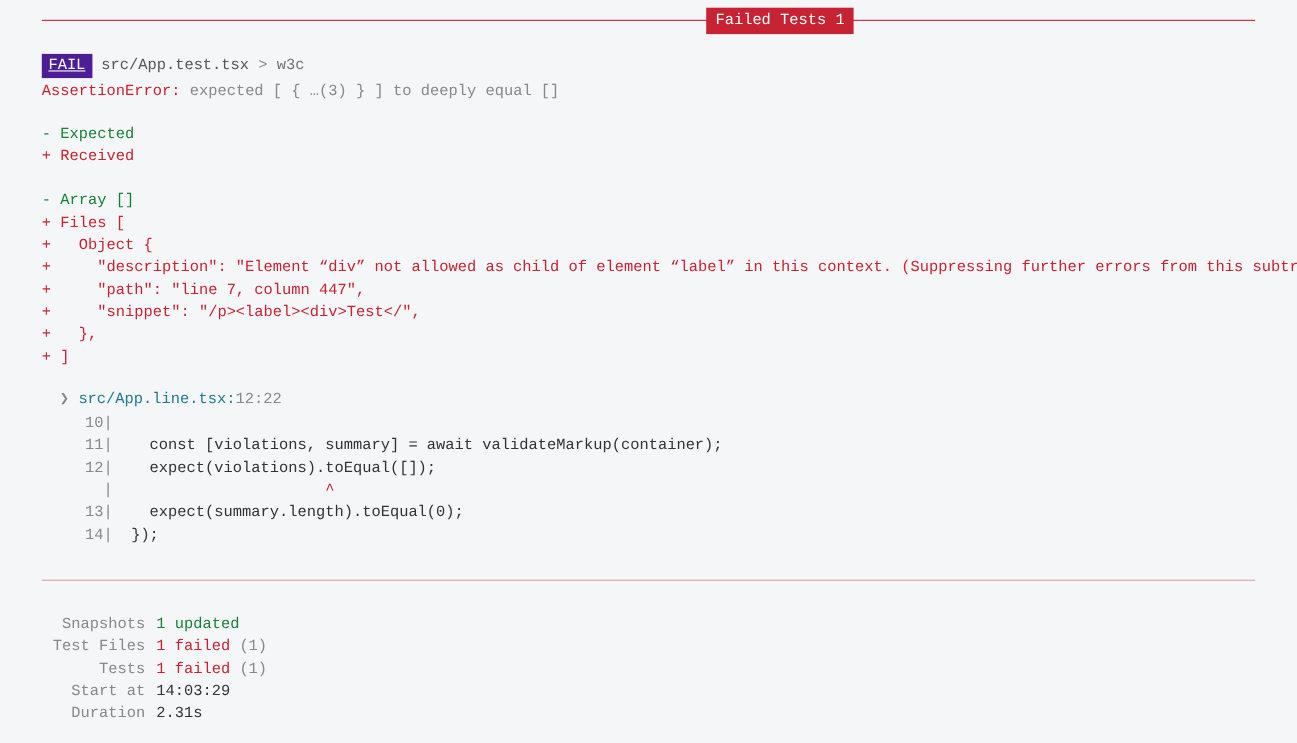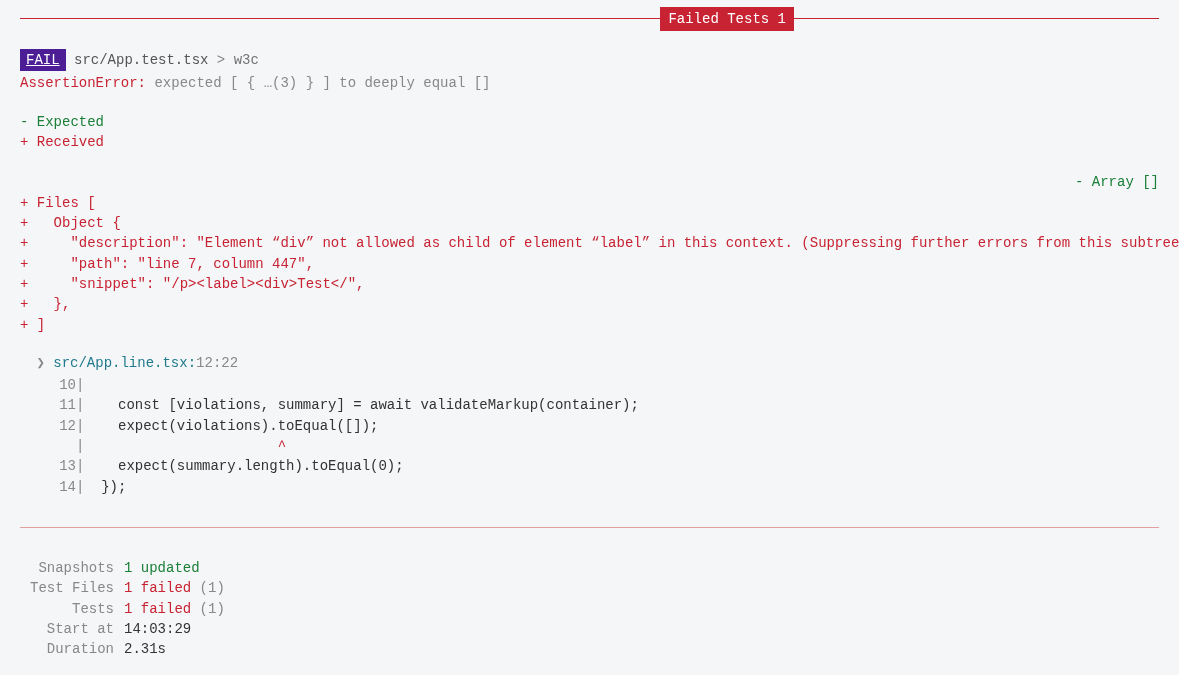--- a/index.html
+++ b/index.html
@@ -5,21 +5,21 @@
   * { margin: 0; padding: 0; box-sizing: border-box; }
   body {
     background: #f4f6f8;
     font-family: 'SFMono-Regular', Consolas, 'Liberation Mono', Menlo, monospace;
     font-size: 14px;
     line-height: 1.45;
     color: #24292e;
     padding: 0;
   }
   .container {
-    padding: 0 20px;
+    padding: 0 38px;
   }
   .divider-wrap {
     position: relative;
     margin-top: 18px;
     margin-bottom: 30px;
   }
   .divider-line {
     border: none;
     border-top: 1px solid #c82333;
     margin: 0;
@@ -106,21 +106,21 @@
     </div>
     <div>
       <span class="err-name">AssertionError:</span>
       <span class="err-msg">expected [ { …(3) } ] to deeply equal []</span>
     </div>
 
     <div class="diff-block" id="diff-block">
         <div class="diff-minus" style="white-space: pre;">- Expected</div>
         <div class="diff-plus" style="white-space: pre;">+ Received</div>
         <div style="white-space: pre;">&nbsp;</div>
-        <div class="diff-minus" style="white-space: pre; text-align: right;">- Array []</div>
+        <div class="diff-minus" style="white-space: pre;">- Array []</div>
         <div class="diff-plus" style="white-space: pre;">+ Files [</div>
         <div class="diff-plus" style="white-space: pre;">+   Object {</div>
         <div class="diff-plus" style="white-space: pre;">+     "description": "Element “div” not allowed as child of element “label” in this context. (Suppressing further errors from this subtree.)",</div>
         <div class="diff-plus" style="white-space: pre;">+     "path": "line 7, column 447",</div>
         <div class="diff-plus" style="white-space: pre;">+     "snippet": "/p&gt;&lt;label&gt;&lt;div&gt;Test&lt;/",</div>
         <div class="diff-plus" style="white-space: pre;">+   },</div>
         <div class="diff-plus" style="white-space: pre;">+ ]</div>
       </div>
 
     <div class="stack-block">

